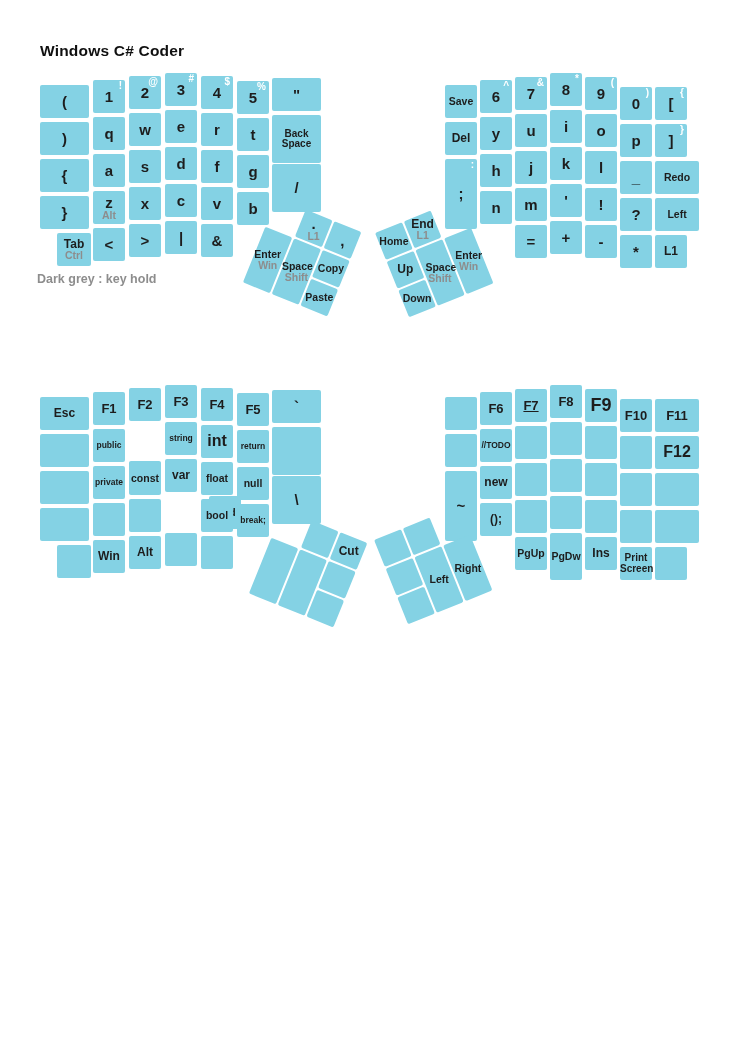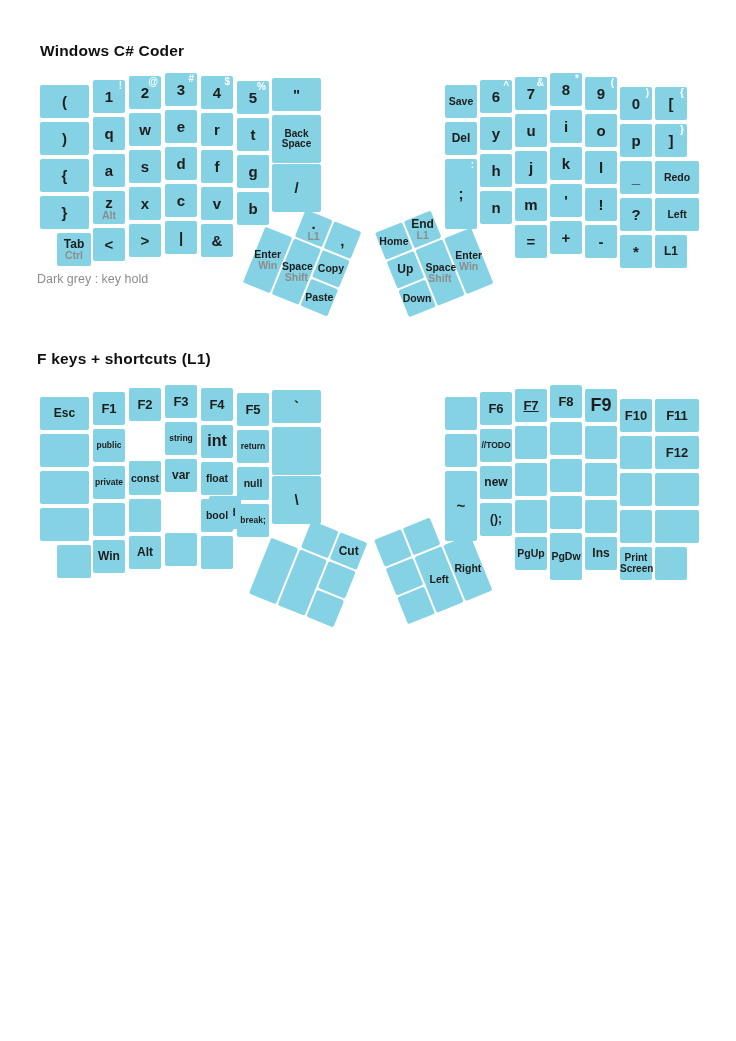--- a/index.html
+++ b/index.html
@@ -9,21 +9,21 @@
     --shift-text:#ffffff;
     --bg:#ffffff;
   }
   html,body{margin:0;padding:0;}
   body{
     width:736px;height:1041px;background:var(--bg);
     font-family:"Liberation Sans",sans-serif;position:relative;overflow:hidden;
   }
   #board{position:absolute;left:0;top:0;width:736px;height:1041px;}
   .title{position:absolute;font-size:15.5px;font-weight:700;color:#101010;letter-spacing:0.2px;}
-  .note{position:absolute;font-size:12.5px;font-weight:400;color:var(--hold-text);}
+  .note{position:absolute;font-size:12.5px;font-weight:700;color:var(--hold-text);}
   .key{
     position:absolute;background:var(--key-fill);border-radius:2px;
     display:flex;align-items:center;justify-content:center;
     font-weight:700;color:var(--key-text);box-sizing:border-box;
   }
   .klabel{
     display:flex;flex-direction:column;align-items:center;justify-content:center;
     line-height:1.02;text-align:center;width:100%;
   }
   .tap{display:block;max-width:100%;}
@@ -442,21 +442,20 @@
       <div class="key" style="left: 62px; top: 31px; width: 29px; height: 60px;">
         <div class="klabel" style="transform: rotate(22deg);">
           <span class="tap" style="font-size: 10.5px;">Enter</span>
           <span class="hold">Win</span>
         </div>
       </div>
     </div>
 
   <div class="note" style="left:37px;top:272px">Dark grey : key hold</div>
 
-  <div class="title" style="left:37px;top:350px">F keys + shortcuts (L1)</div>
 
   <div id="half-1-left">
       <div class="key" style="left: 40px; top: 397px; width: 49px; height: 33px;">
         <div class="klabel">
           <span class="tap" style="font-size: 12px;">Esc</span>
         </div>
       </div>
       <div class="key" style="left: 40px; top: 434px; width: 49px; height: 33px;">
         <div class="klabel"></div>
       </div>
@@ -703,21 +702,21 @@
           <span class="tap" style="font-size: 10px;">Print Screen</span>
         </div>
       </div>
       <div class="key" style="left: 655px; top: 399px; width: 44px; height: 33px;">
         <div class="klabel">
           <span class="tap" style="font-size: 13px;">F11</span>
         </div>
       </div>
       <div class="key" style="left: 655px; top: 436px; width: 44px; height: 33px;">
         <div class="klabel">
-          <span class="tap" style="font-size: 13px;">F12</span>
+          <span class="tap" style="font-size: 16px;">F12</span>
         </div>
       </div>
       <div class="key" style="left: 655px; top: 473px; width: 44px; height: 33px;">
         <div class="klabel"></div>
       </div>
       <div class="key" style="left: 655px; top: 510px; width: 44px; height: 33px;">
         <div class="klabel"></div>
       </div>
       <div class="key" style="left: 655px; top: 547px; width: 32px; height: 33px;">
         <div class="klabel"></div>

